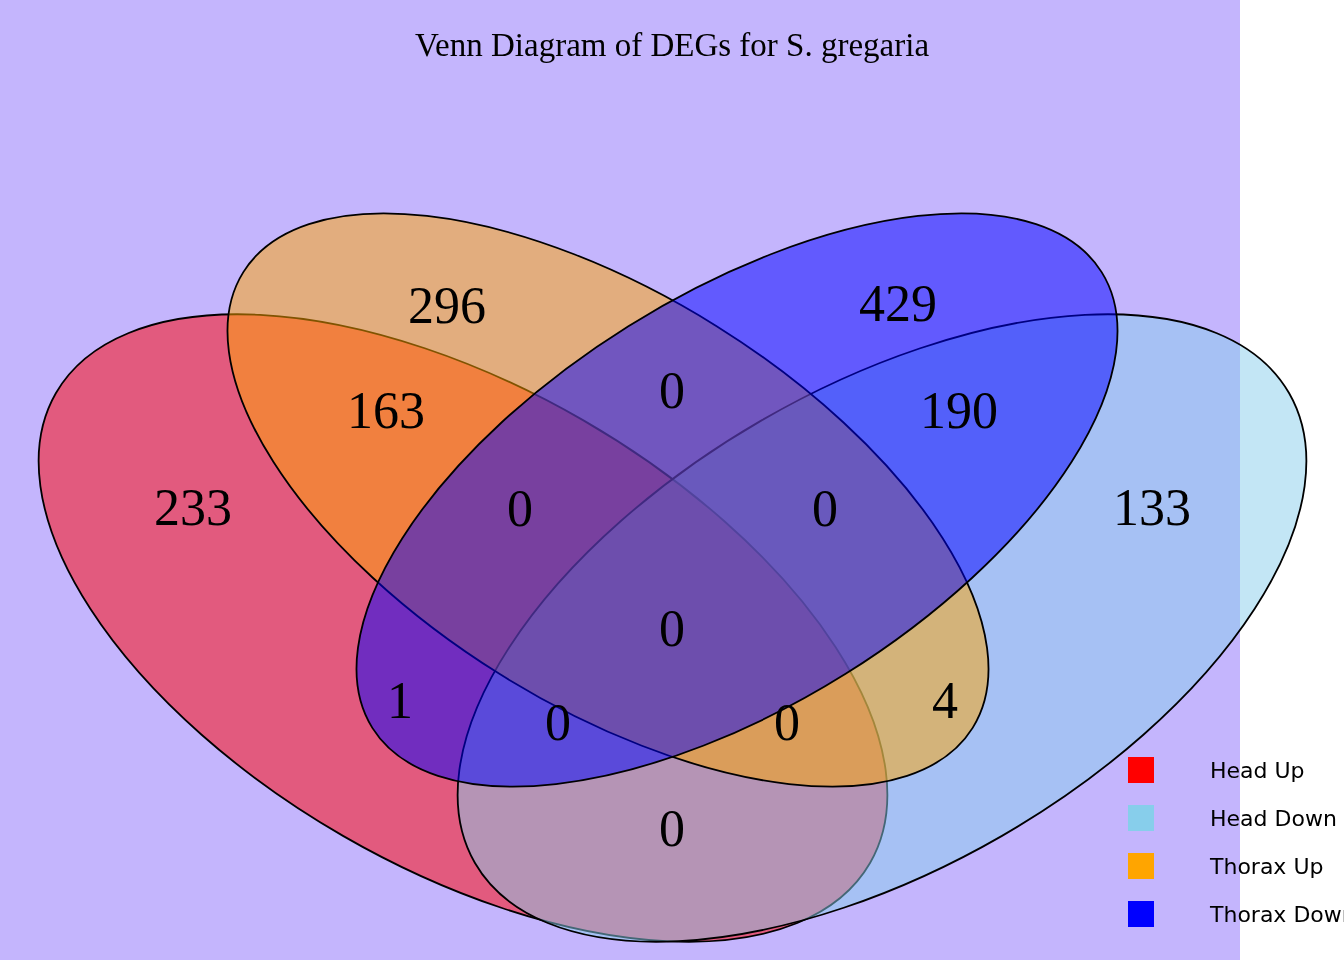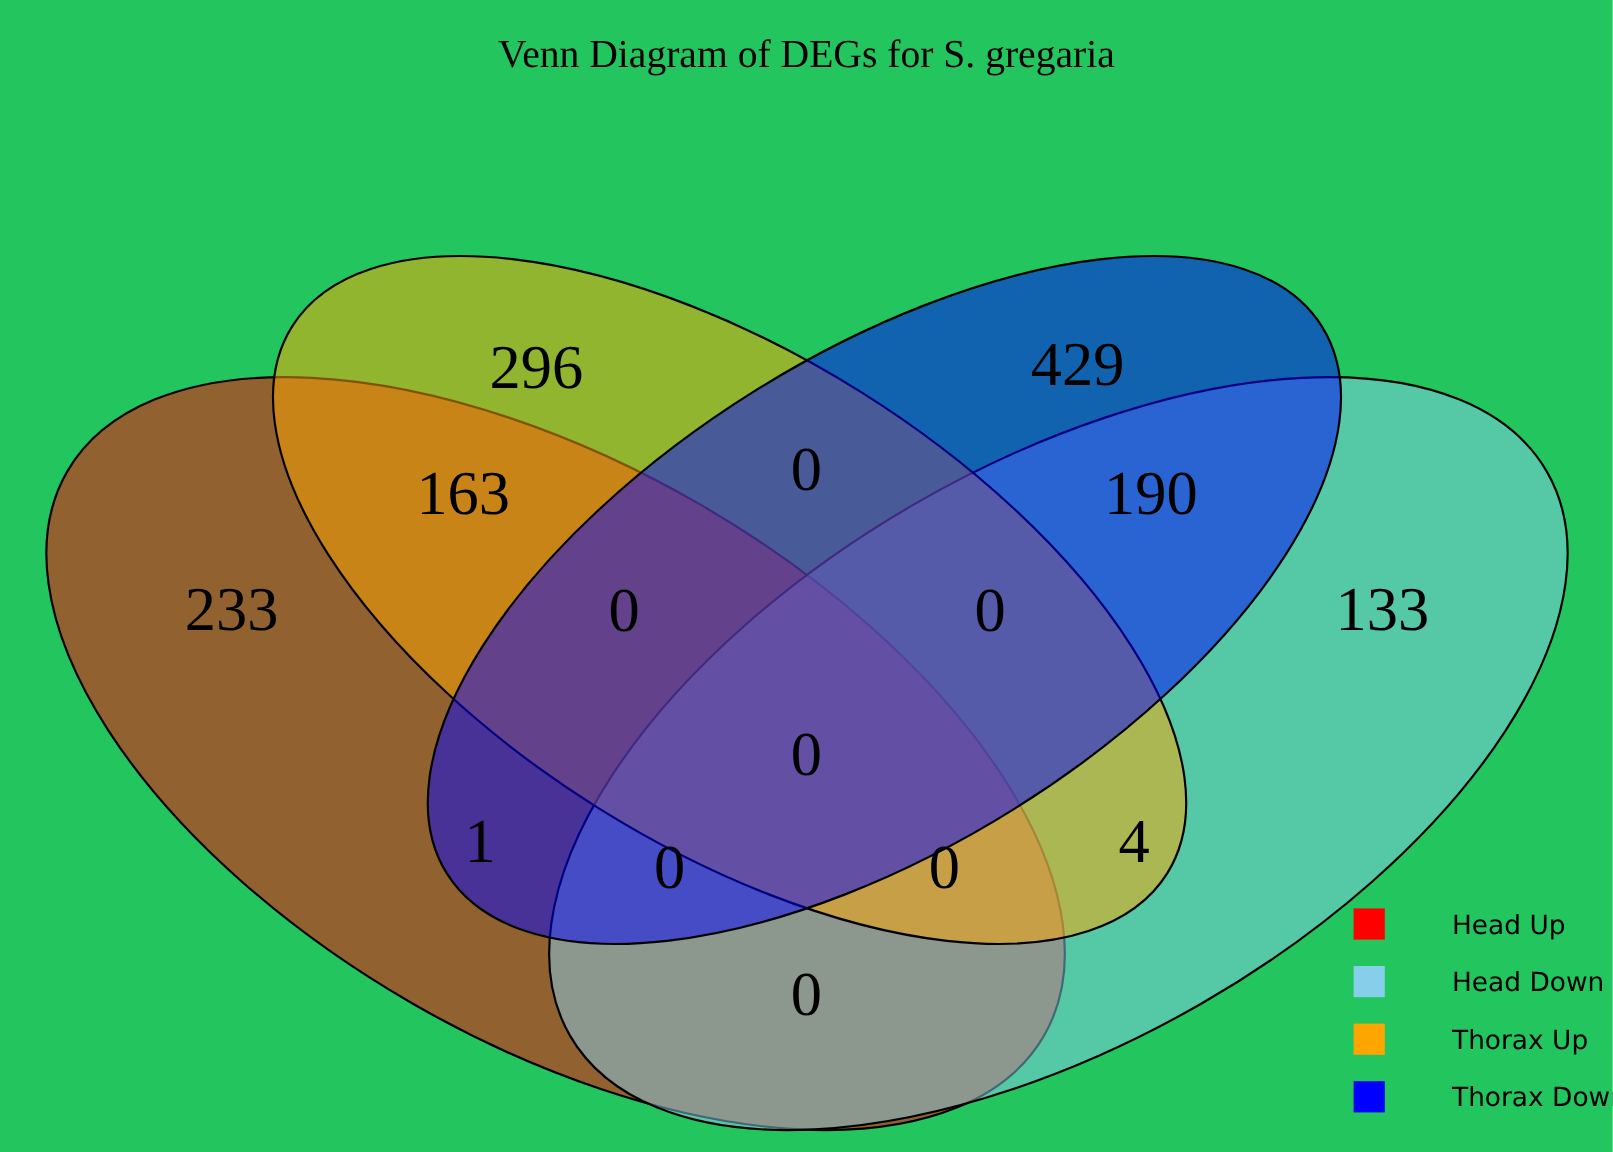--- a/index.html
+++ b/index.html
@@ -5,23 +5,23 @@
   html, body {
     margin: 0;
     padding: 0;
     width: 1344px;
     height: 960px;
     background: #ffffff;
     overflow: hidden;
   }
   .figure {
     position: relative;
-    width: 1344px;
+    width: 1240px;
     height: 960px;
-    background: #22c55e;
+    background: #c4b5fd;
   }
   svg { display: block; }
   .title-text {
     font-family: "Liberation Serif", "DejaVu Serif", serif;
     font-size: 33px;
     fill: #000000;
   }
   .count-text {
     font-family: "Liberation Serif", "DejaVu Serif", serif;
     font-size: 52px;

